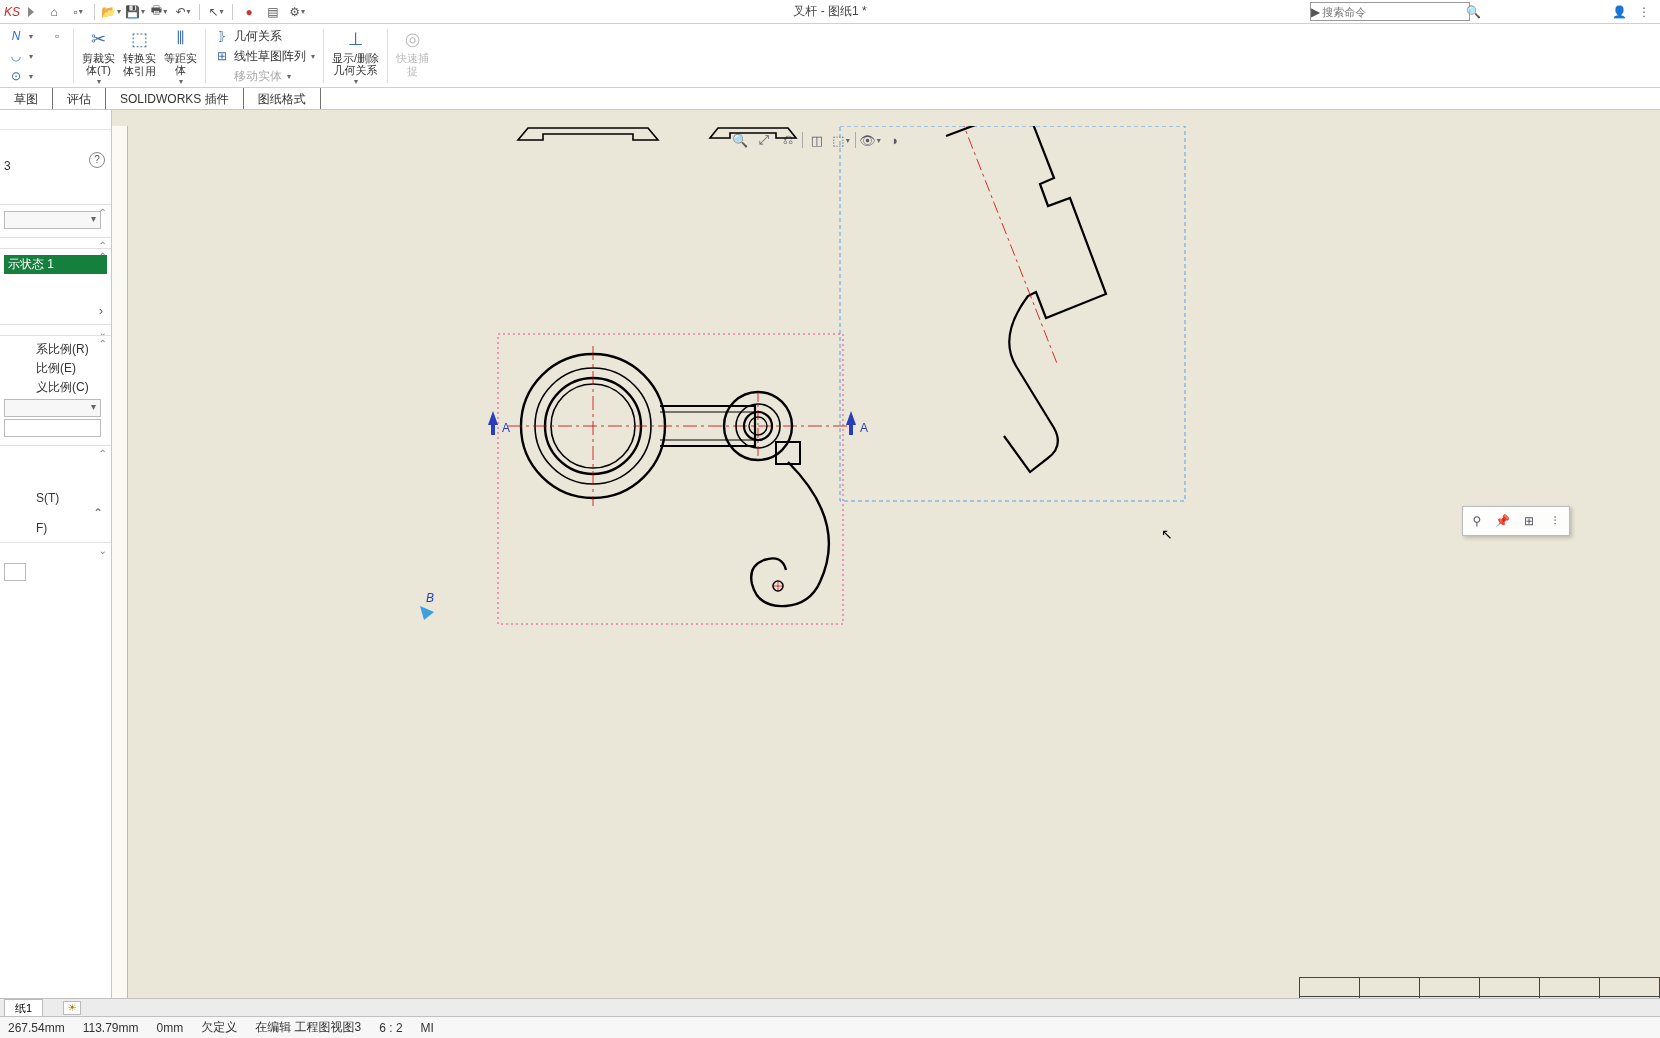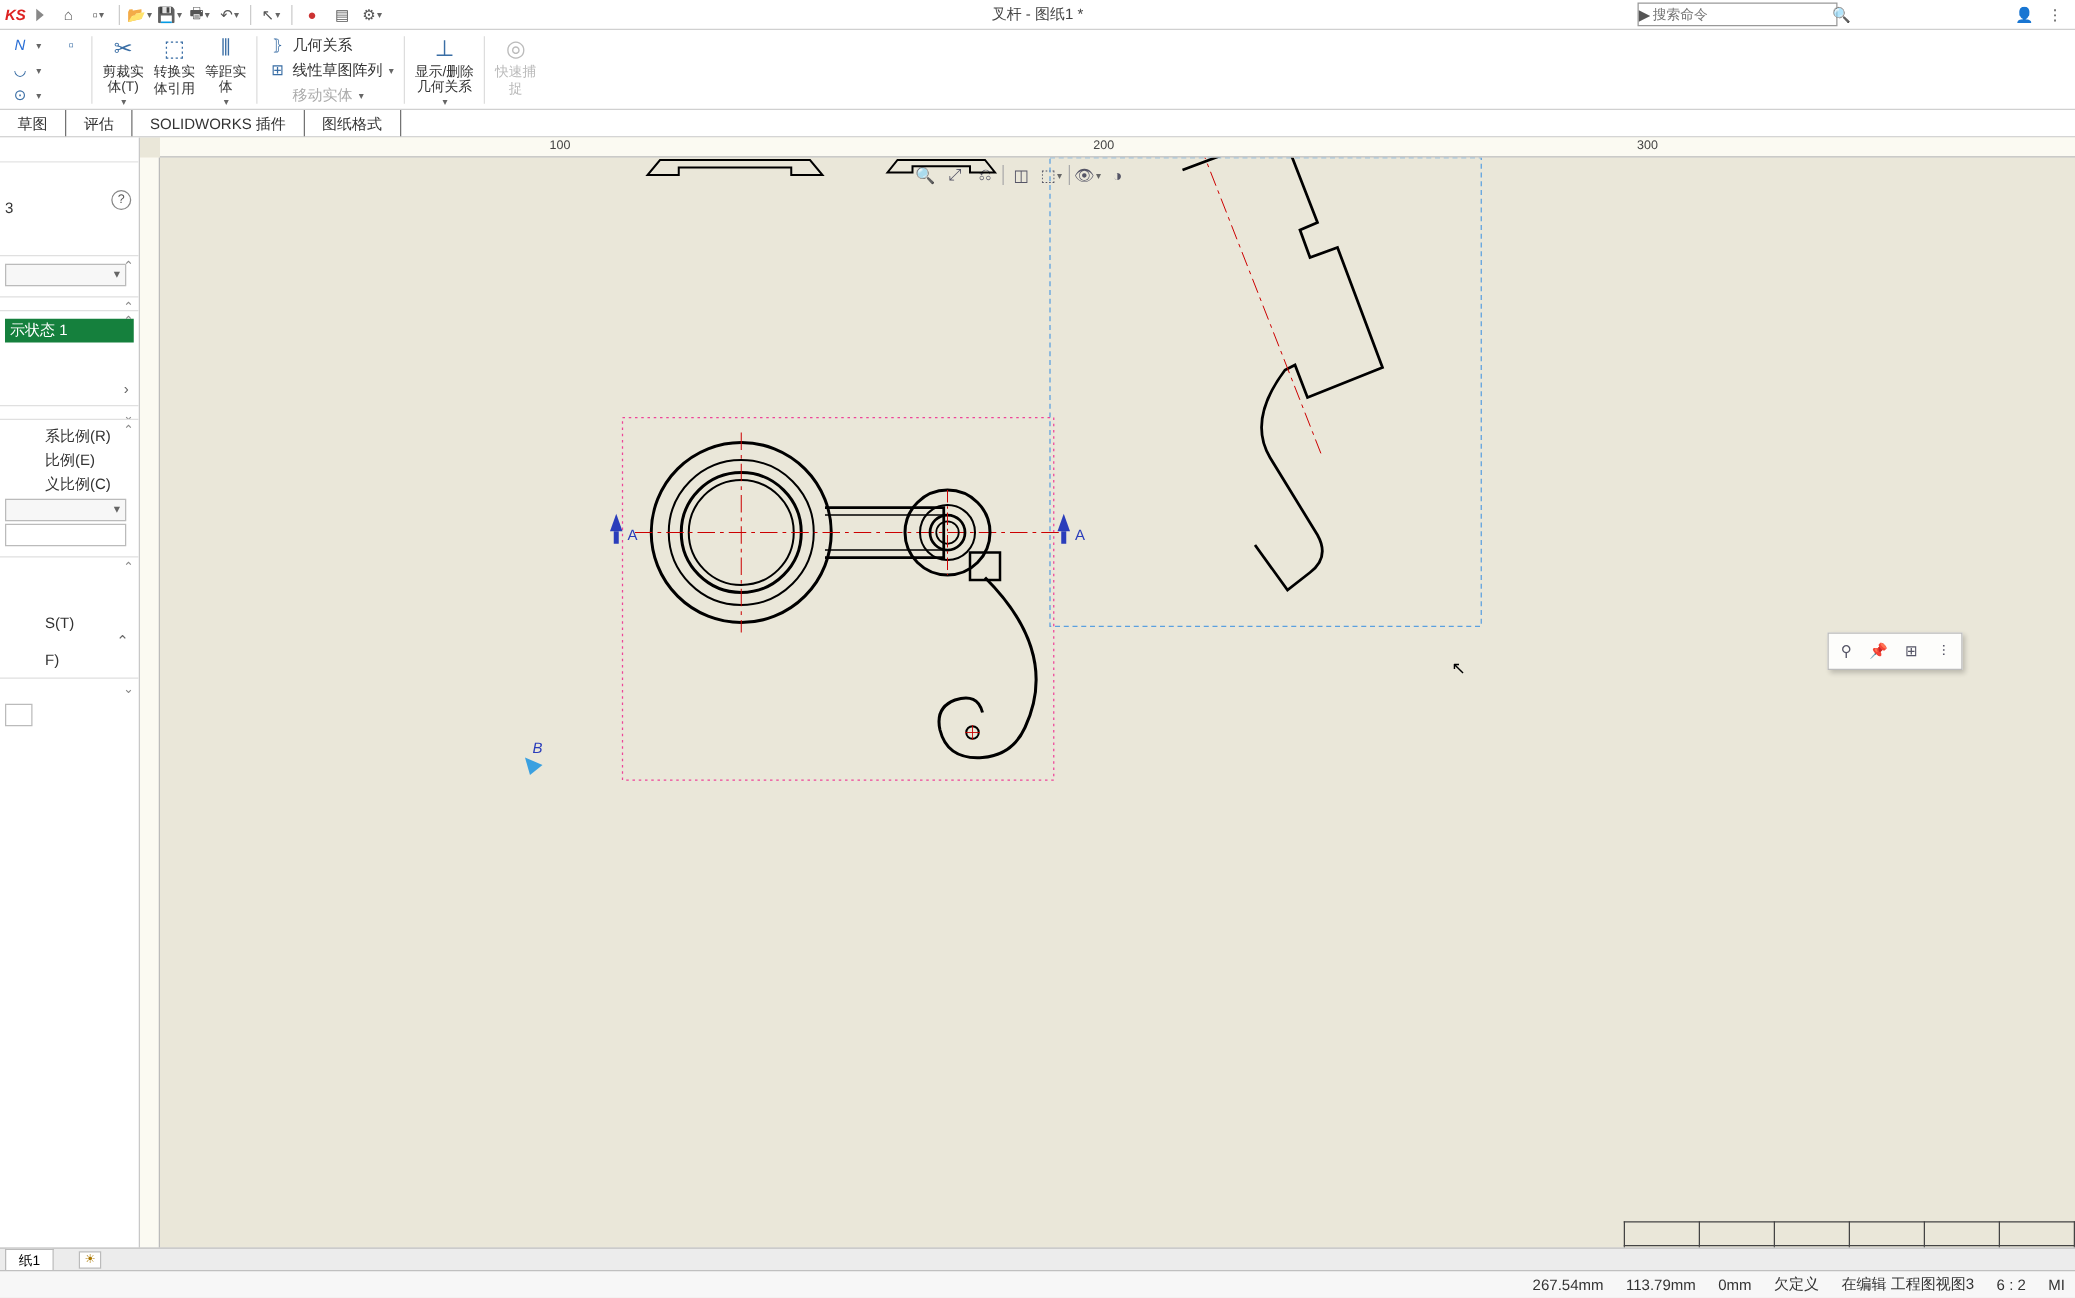--- a/index.html
+++ b/index.html
@@ -1,20 +1,20 @@
 <!DOCTYPE html>
 <html><head>
 <meta charset="utf-8">
 <style>
 * { margin:0; padding:0; box-sizing:border-box; font-family:"Microsoft YaHei","Segoe UI",Tahoma,sans-serif; font-size:12px; }
 html,body { width:1660px; height:1038px; overflow:hidden; background:#f0f0f0; }
 
 
 #qat { height:24px; background:#fff; border-bottom:1px solid #d0d0d0; display:flex; align-items:center; padding:0 4px; }
-#qat .logo { color:#d22; font-weight:bold; font-style:italic; font-size:13px; display:flex; align-items:center; }
+#qat .logo { color:#d22; font-weight:normal; font-style:italic; font-size:13px; display:flex; align-items:center; }
 #qat .tri { width:0;height:0;border-left:6px solid #888;border-top:5px solid transparent;border-bottom:5px solid transparent;margin:0 8px; cursor:pointer;}
 .qbtn { width:20px; height:20px; display:flex; align-items:center; justify-content:center; margin:0 2px; color:#555; cursor:pointer; border-radius:2px; }
 .qsep { width:1px; height:16px; background:#ccc; margin:0 4px; }
 #doc-title { position:absolute; left:50%; transform:translateX(-50%); top:3px; color:#444; }
 #searchbox { position:absolute; right:190px; top:2px; width:160px; height:19px; border:1px solid #999; background:#fff; display:flex; align-items:center; }
 #searchbox .play { width:16px;text-align:center;color:#555; }
 #searchbox input { border:none; outline:none; flex:1; font-size:11px; color:#888; padding:0 2px;}
 #searchbox .mag { width:18px; text-align:center; color:#555; cursor:pointer;}
 #qat .right-icons { position:absolute; right:4px; top:2px; display:flex; }
 .drop { font-size:8px; color:#666; margin-left:1px; }
@@ -72,21 +72,21 @@
 #titleblock { position:absolute; right:0; bottom:0; }
 #titleblock table { border-collapse:collapse; }
 #titleblock td { border:1px solid #444; width:60px; height:19px; background:transparent; }
 
 
 #sheettabs { position:absolute; left:0; right:0; bottom:22px; height:18px; background:#ececec; border-top:1px solid #c0c0c0; display:flex; align-items:center; padding-left:4px; gap:20px;}
 #sheettabs .stab { padding:1px 10px; background:#fff; border:1px solid #bbb; border-bottom:none; font-size:11px; cursor:pointer;}
 #sheettabs .sadd { width:18px; height:14px; border:1px solid #bbb; background:#fff; text-align:center; line-height:12px; color:#a70; font-size:10px; cursor:pointer;}
 
 
-#status { position:absolute; left:0; right:0; bottom:0; height:22px; background:#f7f7f7; border-top:1px solid #c0c0c0; display:flex; align-items:center; justify-content:flex-end; padding:0 8px; gap:18px; color:#333; font-size:11px;}
+#status { position:absolute; left:0; right:0; bottom:0; height:22px; background:#f7f7f7; border-top:1px solid #c0c0c0; display:flex; align-items:center; padding:0 8px; gap:18px; color:#333; font-size:11px;}
 #status span { white-space:nowrap; }
 </style>
 </head>
 <body>
 
 <div id="qat">
   <span class="logo">
       <span>KS</span>
     </span>
   <span class="tri"></span>
@@ -230,25 +230,20 @@
       <div style="text-align:right;padding-right:6px;color:#666">⌃</div>
       <div class="lopt">F)</div>
     </div>
     <div class="lsec">
         <span class="chev">⌄</span>
       <div class="linput" style="width:22px;margin:16px 2px 2px;"></div>
     </div>
   </div>
 
   <div id="canvas-wrap">
-    <div id="ruler-h">
-      <span class="tlabel" style="left:320px">100</span>
-      <span class="tlabel" style="left:755px">200</span>
-      <span class="tlabel" style="left:1190px">300</span>
-    </div>
     <div id="ruler-v"></div>
 
     <div id="canvas">
 
       <div id="viewbar">
         <span class="vb">🔍</span>
         <span class="vb">⤢</span>
         <span class="vb">⎌</span>
         <span class="vsep"></span>
         <span class="vb">◫</span>

